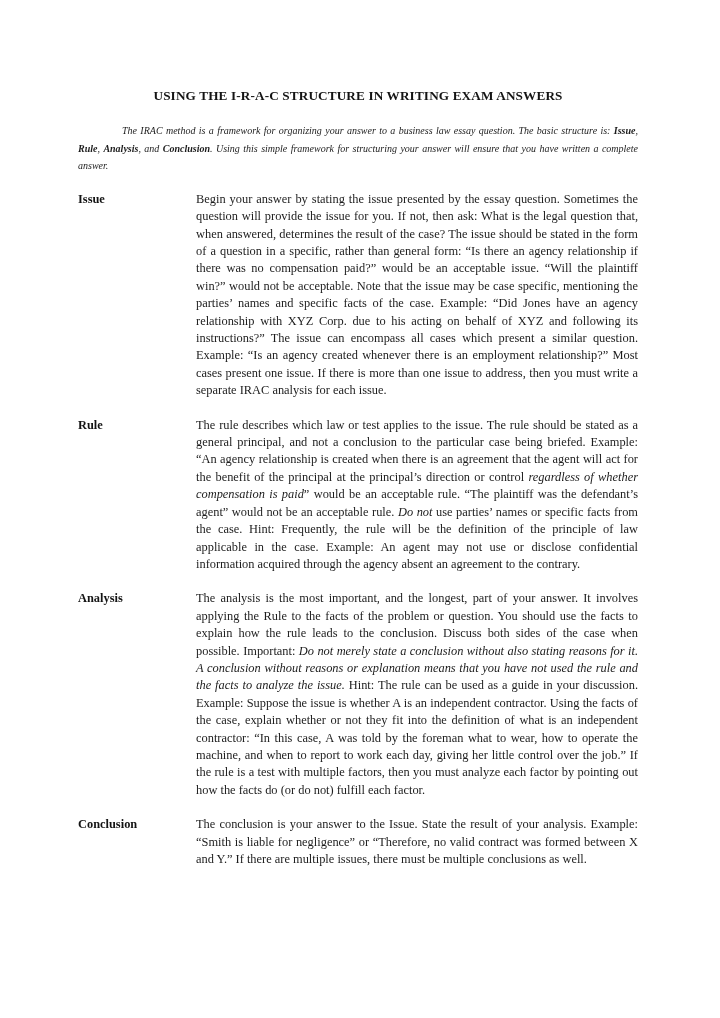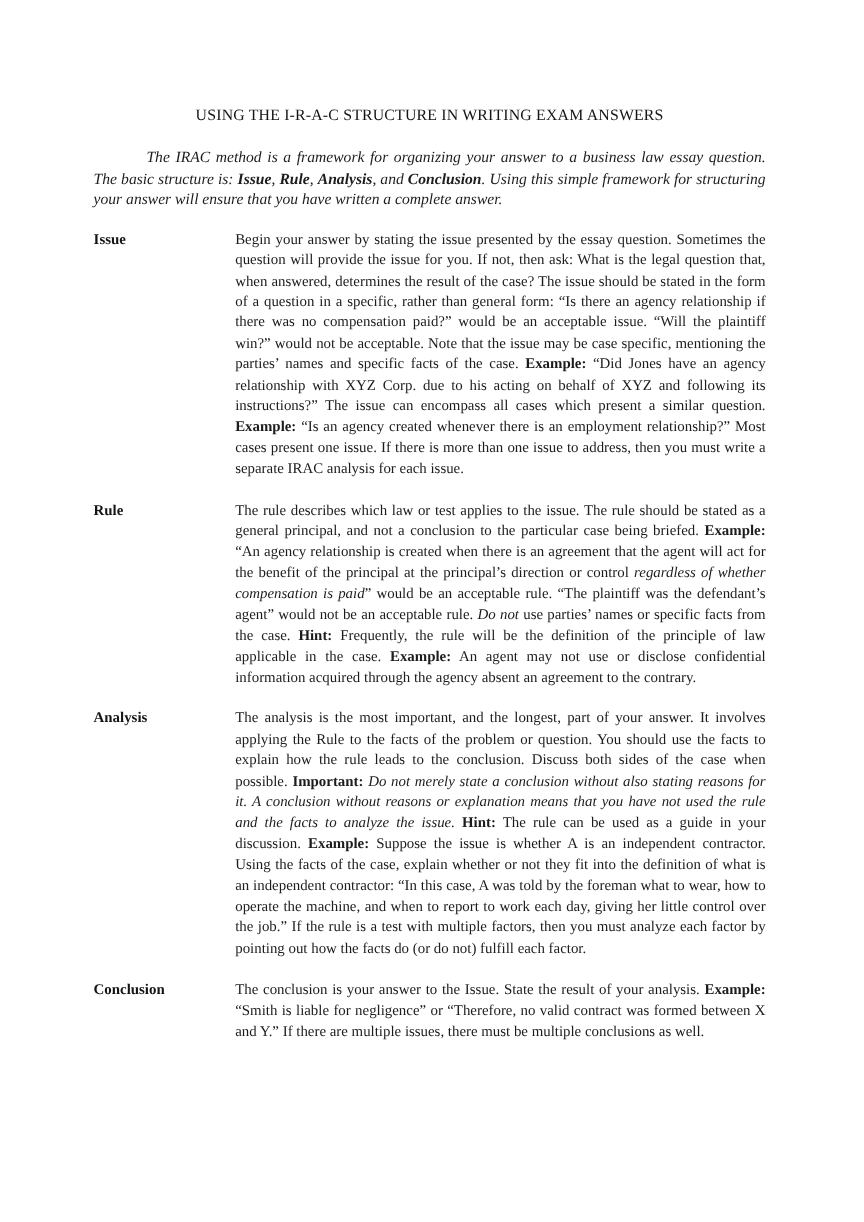--- a/index.html
+++ b/index.html
@@ -25,30 +25,30 @@
 
   .content {
     position: absolute;
     left: 78px;
     top: 88px;
     width: 560px;
   }
 
   .doc-title {
     font-size: 13.2px;
-    font-weight: normal;
+    font-weight: bold;
     text-align: center;
     letter-spacing: 0.15px;
     margin: 0 0 18px 0;
     color: #141414;
   }
 
   .intro {
     font-style: italic;
-    font-size: 13px;
+    font-size: 10px;
     line-height: 17.6px;
     text-align: justify;
     text-indent: 44px;
     margin: 0 0 16px 0;
     color: #1c1c1c;
   }
   .intro b {
     font-weight: bold;
     font-style: italic;
   }
@@ -69,21 +69,21 @@
     box-sizing: border-box;
   }
 
   .section-body {
     flex: 1 1 auto;
     font-size: 12.4px;
     line-height: 17.4px;
     text-align: justify;
     color: #1c1c1c;
   }
-  .section-body b { font-weight: bold; }
+  .section-body b { font-weight: normal; }
   .section-body i { font-style: italic; }
 
   .section:last-child { margin-bottom: 0; }
 </style>
 </head>
 <body>
 
 <div class="page">
   <div class="content">
 

